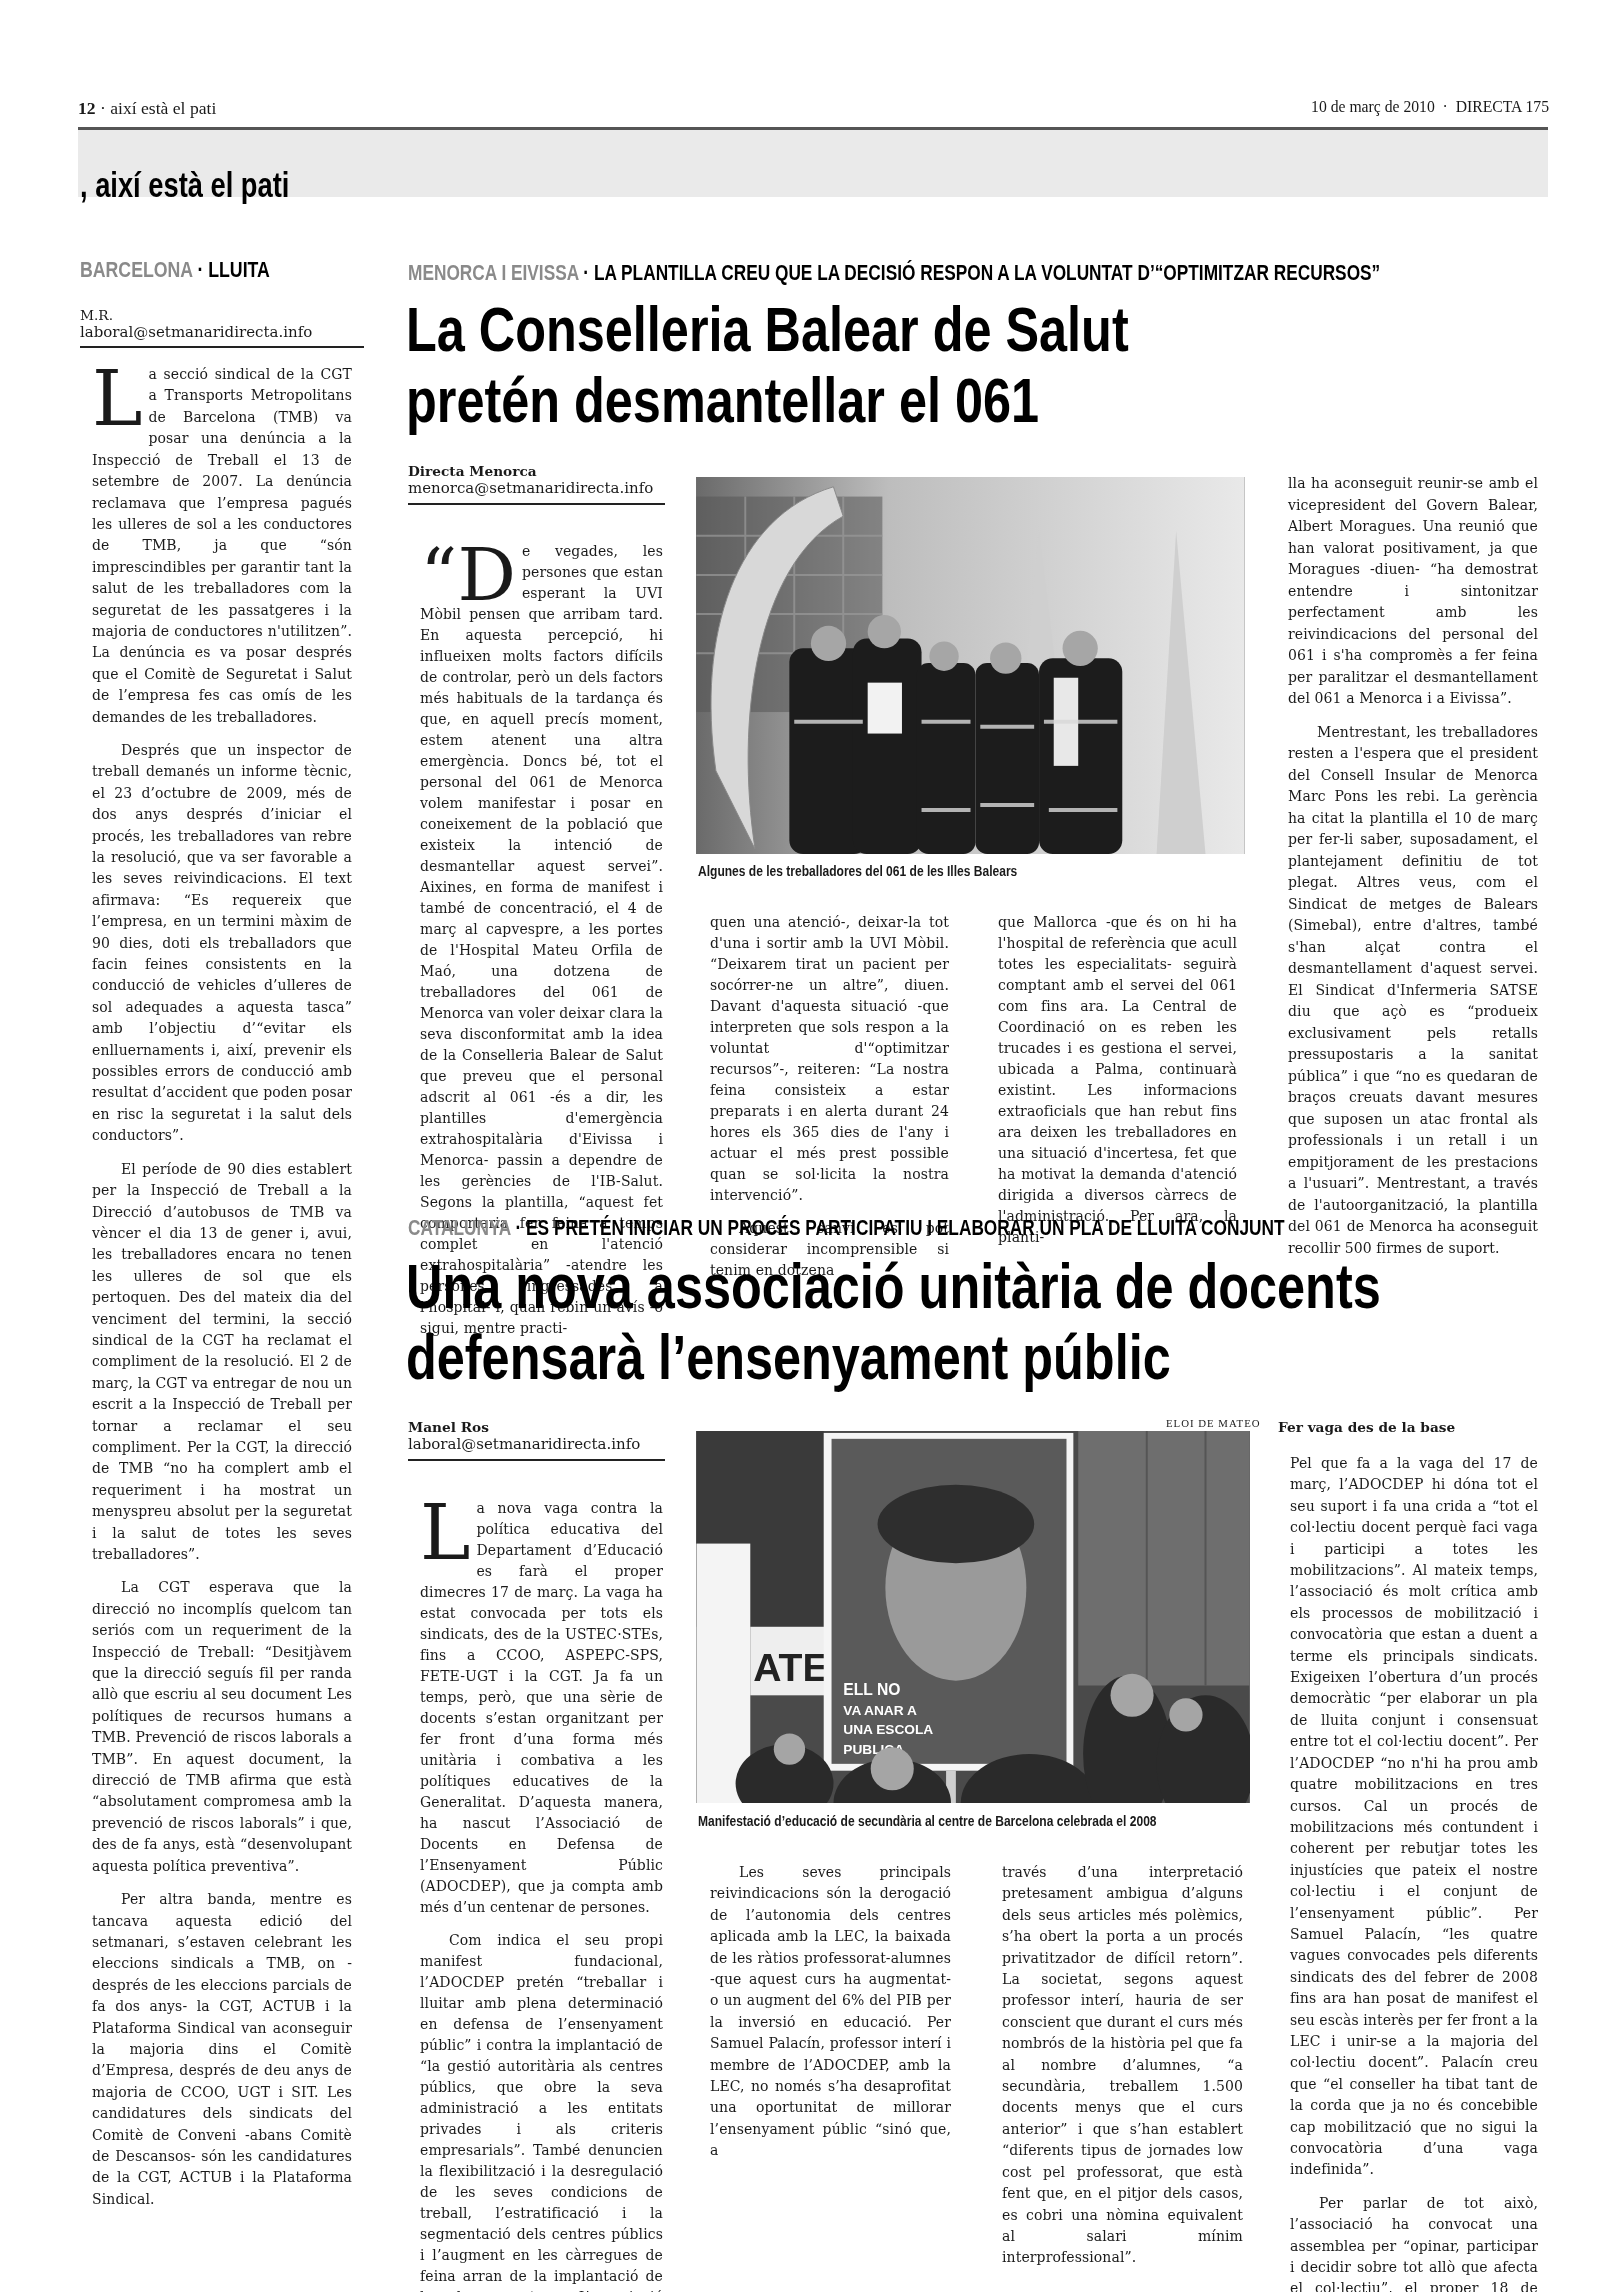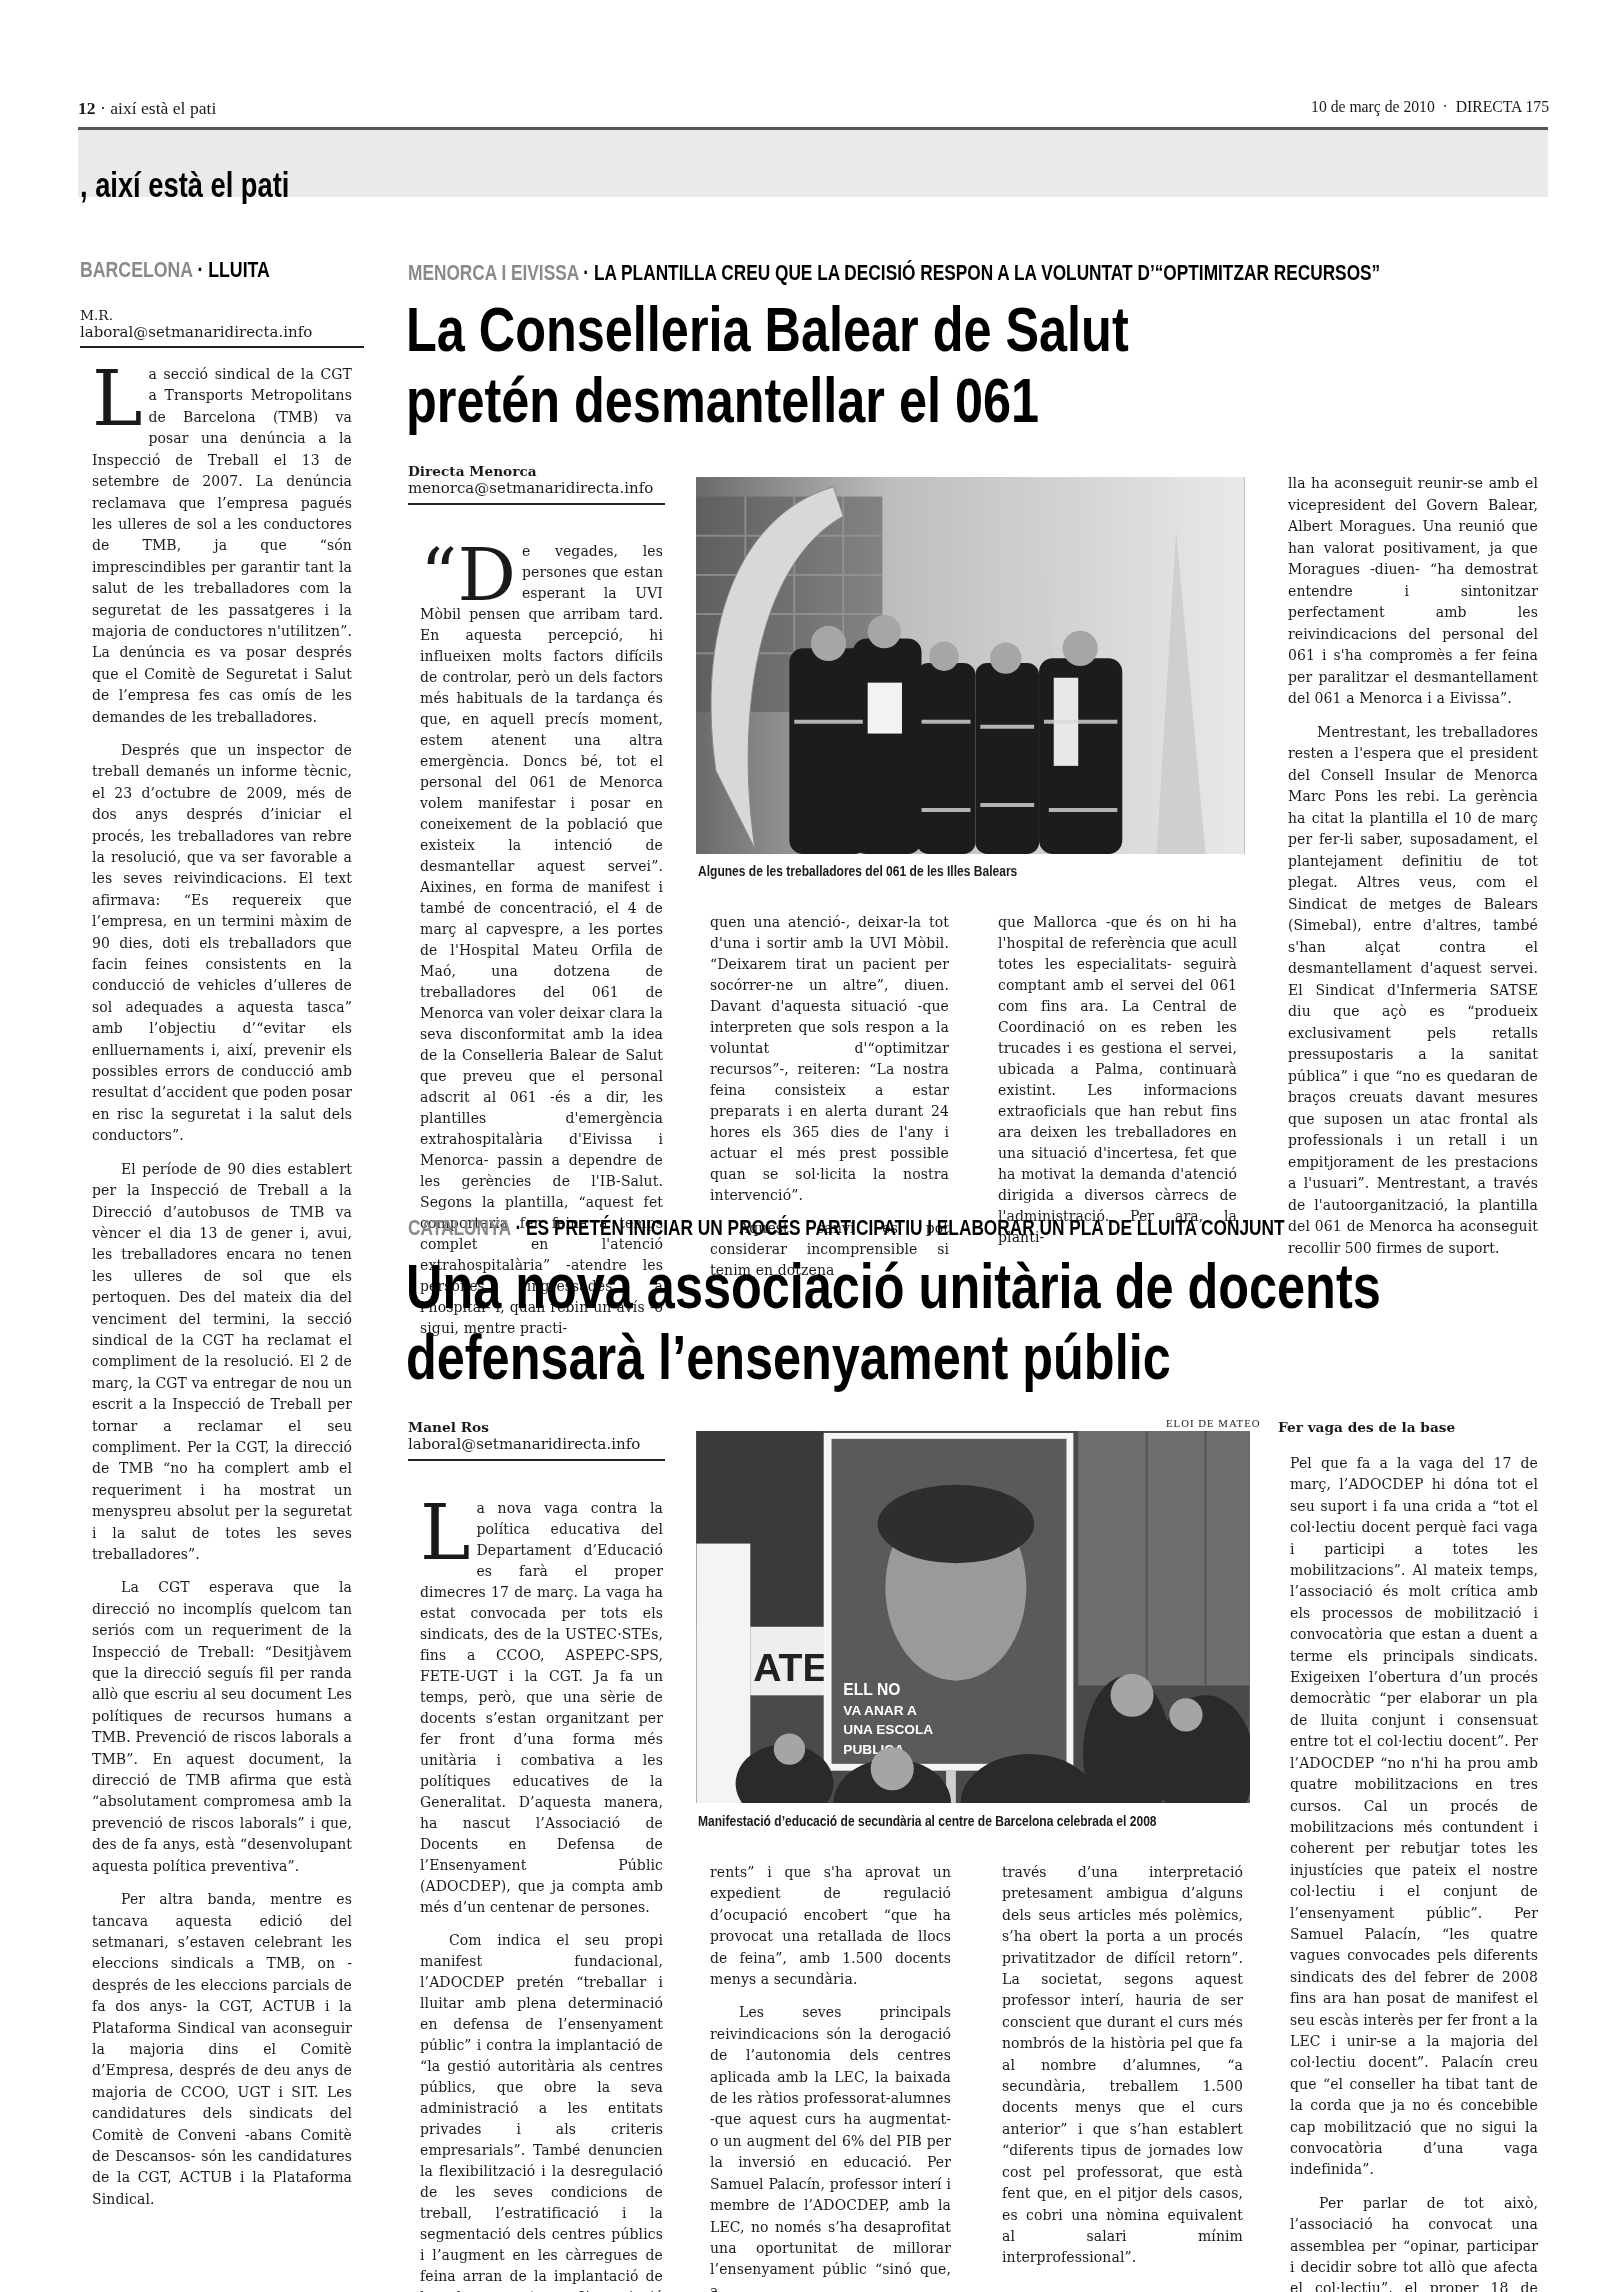--- a/index.html
+++ b/index.html
@@ -208,21 +208,20 @@
       <circle cx="200" cy="345" r="22"></circle>
         <circle cx="445" cy="270" r="22"></circle>
         <circle cx="500" cy="290" r="17"></circle>
         <circle cx="95" cy="325" r="16"></circle>
     </g>
   </svg>
 </div>
 <div class="abs cond caption" style="left:698px; top:1813px; font-size:14.7px; transform:scaleX(0.82);">Manifestació d’educació de secundària al centre de Barcelona celebrada el 2008</div>
 
 <div class="abs col-text" style="left:698px; top:1850px; width:265px; line-height:21.4px;">
-  <p class="first">rents” i que s'ha aprovat un expedient de regulació d’ocupació encobert “que ha provocat una retallada de llocs de feina”, amb 1.500 docents menys a secundària.</p>
   <p>Les seves principals reivindicacions són la derogació de l’autonomia dels centres aplicada amb la LEC, la baixada de les ràtios professorat-alumnes -que aquest curs ha augmentat- o un augment del 6% del PIB per la inversió en educació. Per Samuel Palacín, professor interí i membre de l’ADOCDEP, amb la LEC, no només s’ha desaprofitat una oportunitat de millorar l’ensenyament públic “sinó que, a</p>
 </div>
 <div class="abs col-text" style="left:990px; top:1850px; width:265px; line-height:21.4px;">
   <p class="first">través d’una interpretació pretesament ambigua d’alguns dels seus articles més polèmics, s’ha obert la porta a un procés privatitzador de difícil retorn”. La societat, segons aquest professor interí, hauria de ser conscient que durant el curs més nombrós de la història pel que fa al nombre d’alumnes, “a secundària, treballem 1.500 docents menys que el curs anterior” i que s’han establert “diferents tipus de jornades low cost pel professorat, que està fent que, en el pitjor dels casos, es cobri una nòmina equivalent al salari mínim interprofessional”.</p>
 </div>
 <div class="abs" style="left:1278px; top:1419px; font-size:13.7px; font-weight:bold;">Fer vaga des de la base</div>
 <div class="abs col-text" style="left:1278px; top:1441px; width:272px; line-height:21.4px;">
   <p class="first">Pel que fa a la vaga del 17 de març, l’ADOCDEP hi dóna tot el seu suport i fa una crida a “tot el col·lectiu docent perquè faci vaga i participi a totes les mobilitzacions”. Al mateix temps, l’associació és molt crítica amb els processos de mobilització i convocatòria que estan a duent a terme els principals sindicats. Exigeixen l’obertura d’un procés democràtic “per elaborar un pla de lluita conjunt i consensuat entre tot el col·lectiu docent”. Per l’ADOCDEP “no n'hi ha prou amb quatre mobilitzacions en tres cursos. Cal un procés de mobilitzacions més contundent i coherent per rebutjar totes les injustícies que pateix el nostre col·lectiu i el conjunt de l’ensenyament públic”. Per Samuel Palacín, “les quatre vagues convocades pels diferents sindicats des del febrer de 2008 fins ara han posat de manifest el seu escàs interès per fer front a la LEC i unir-se a la majoria del col·lectiu docent”. Palacín creu que “el conseller ha tibat tant de la corda que ja no és concebible cap mobilització que no sigui la convocatòria d’una vaga indefinida”.</p>
   <p>Per parlar de tot això, l’associació ha convocat una assemblea per “opinar, participar i decidir sobre tot allò que afecta el col·lectiu”, el proper 18 de març a les set de la tarda a l’Espai Jove Fontana, al barri de Gràcia de Barcelona.</p>
 </div>

